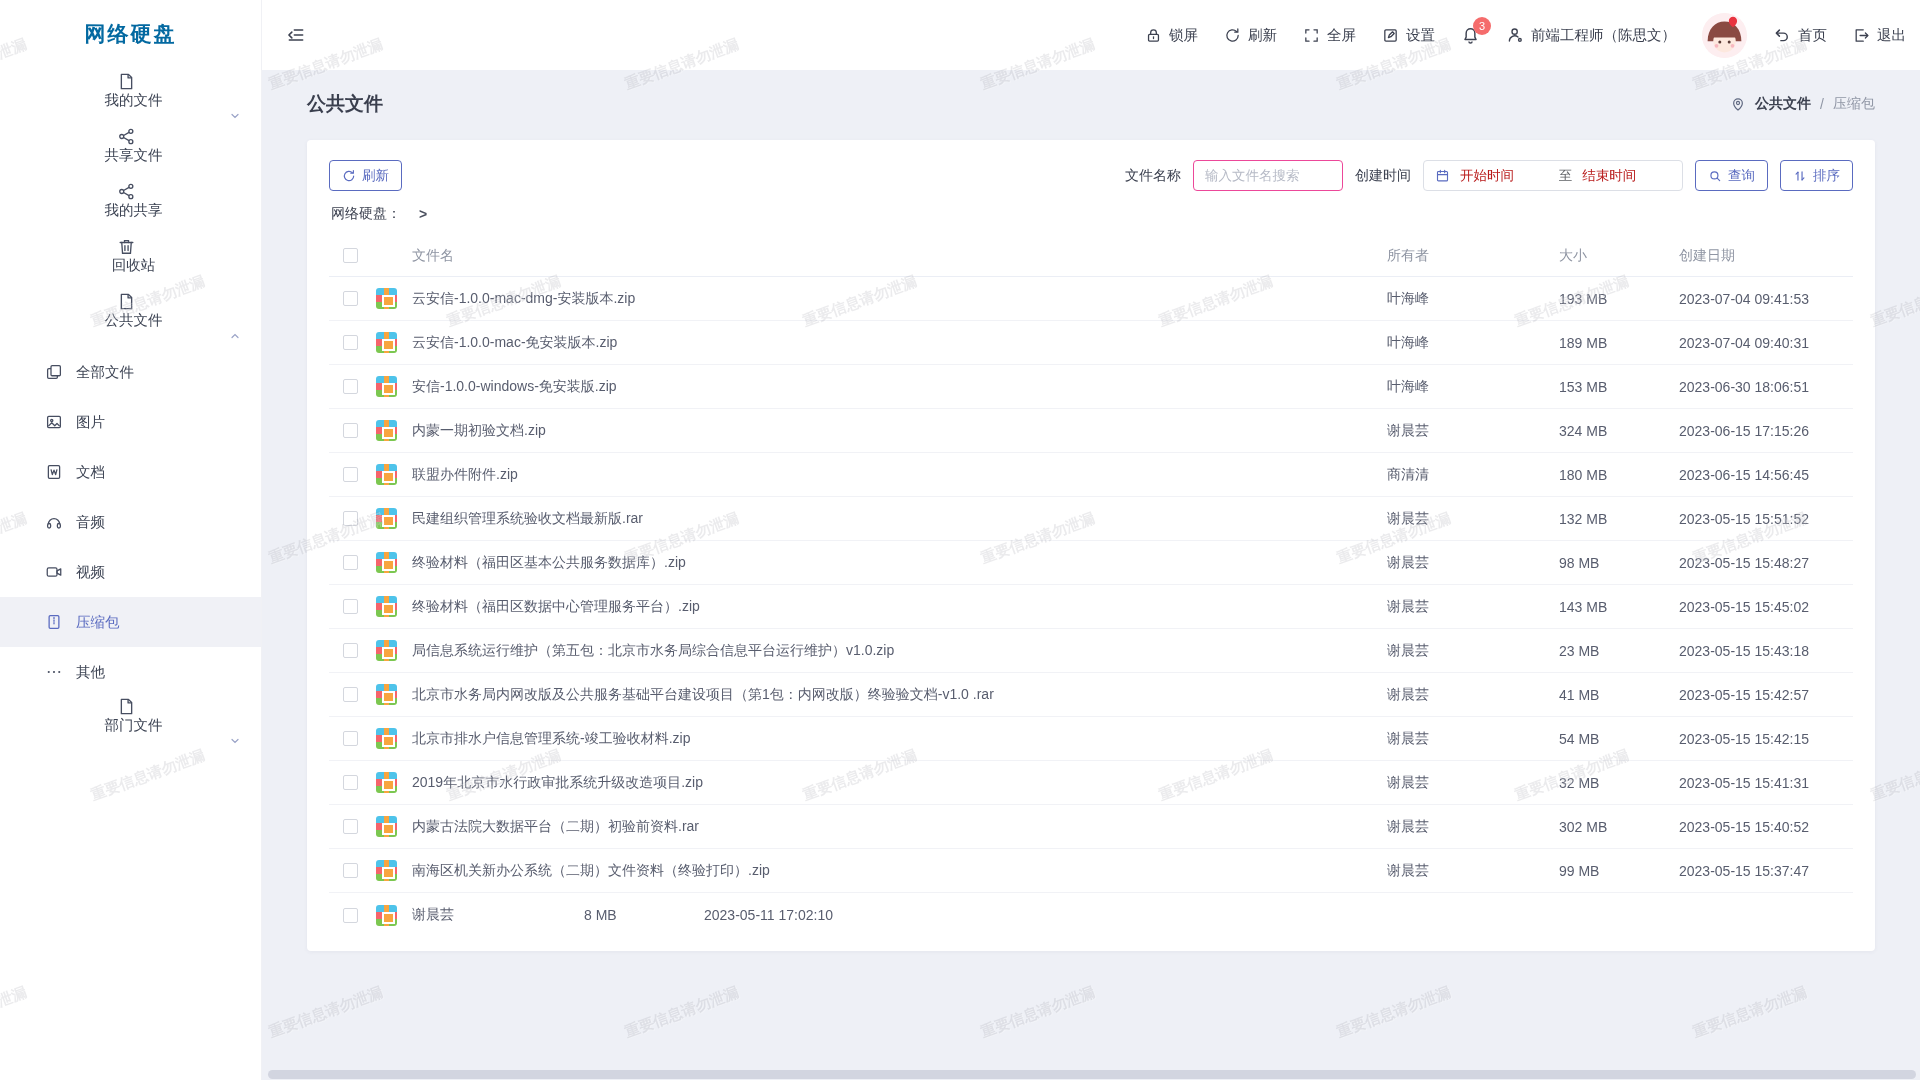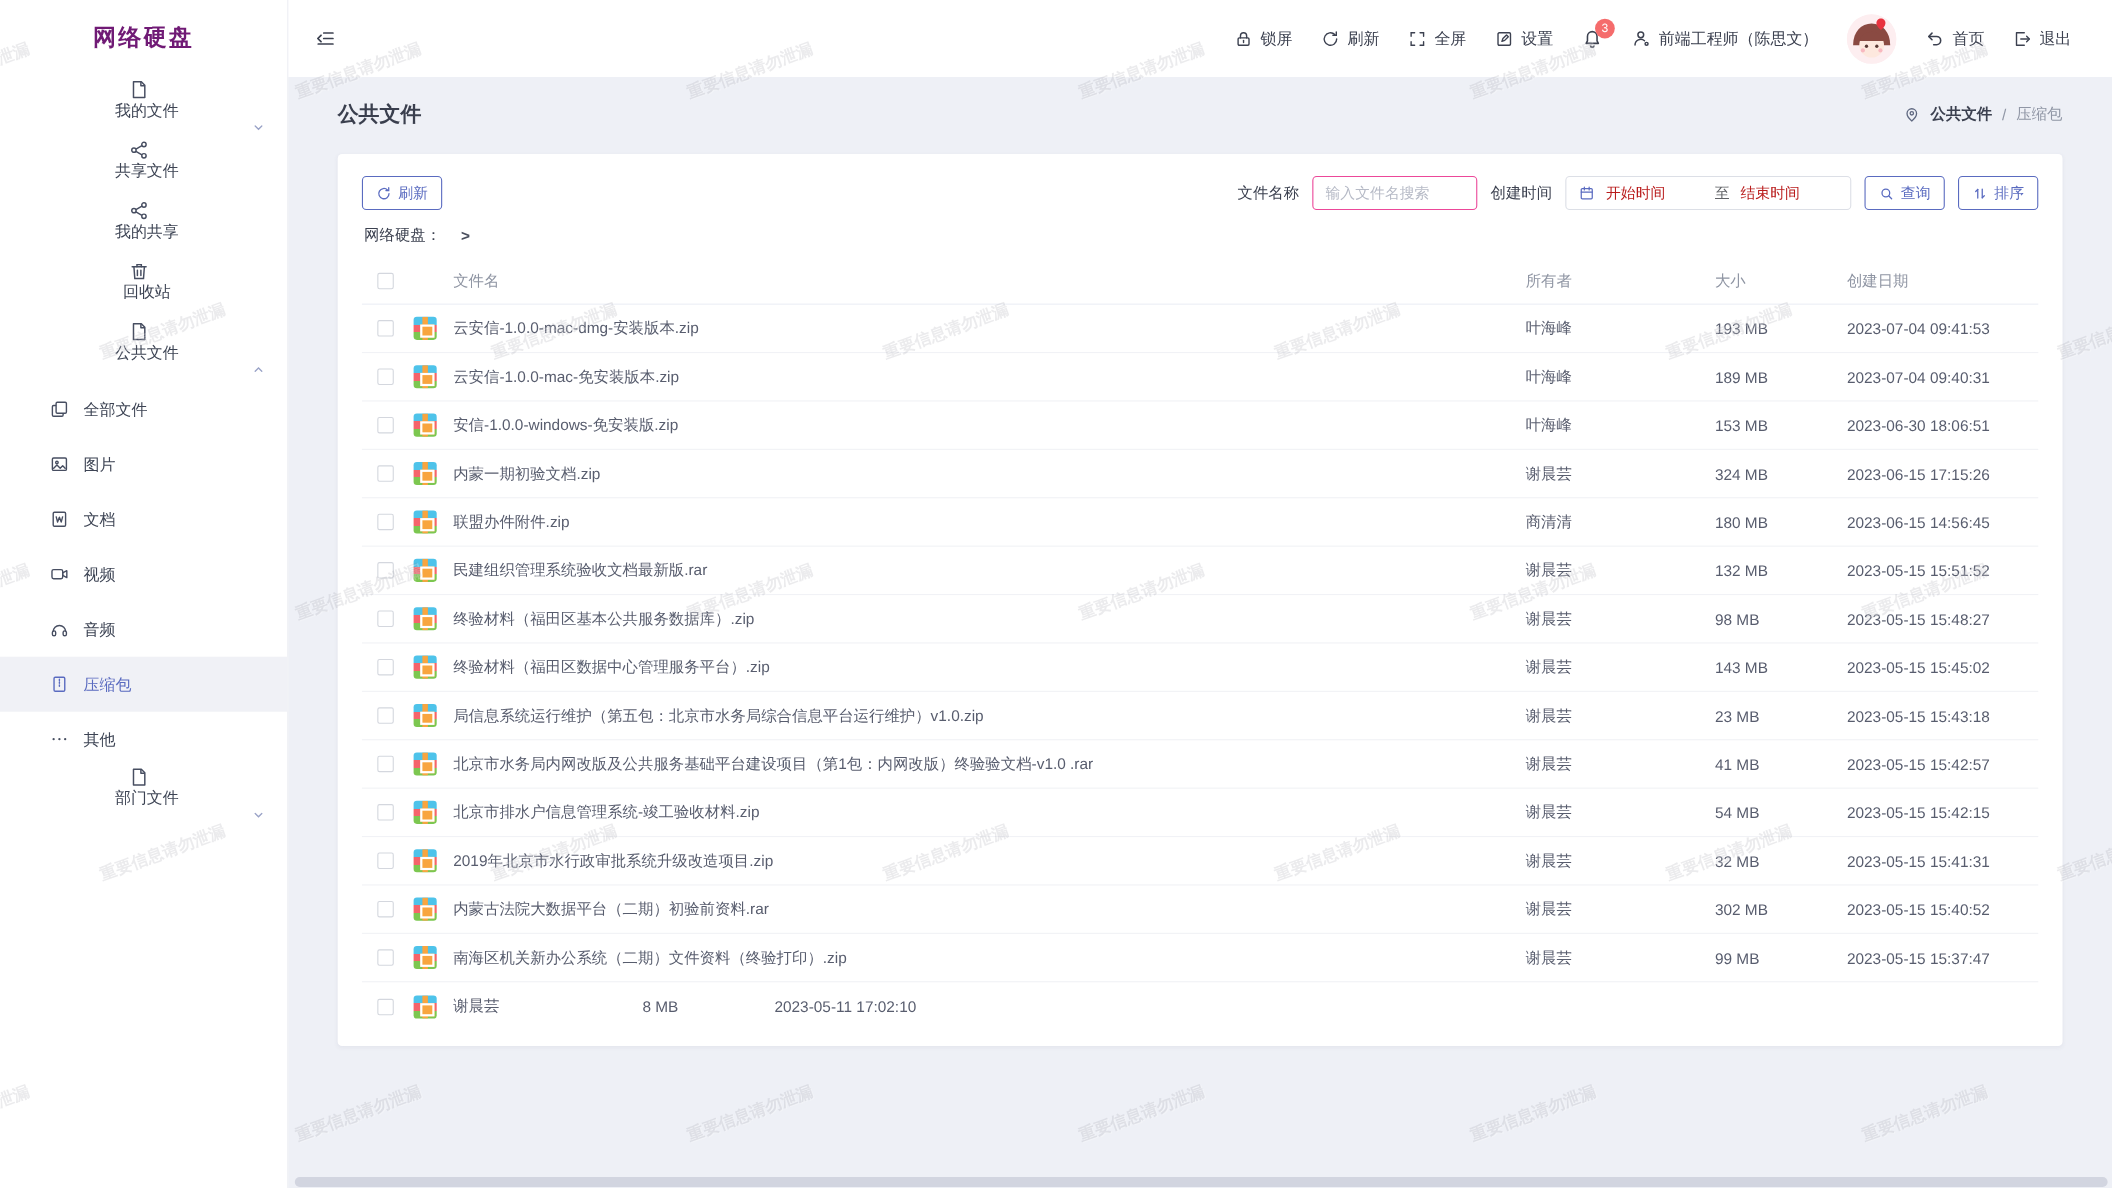--- a/index.html
+++ b/index.html
@@ -11,41 +11,41 @@
   }
   svg { display:block; }
 
   
   .sidebar {
     position:absolute; left:0; top:0; width:262px; height:1080px;
     background:#fff; border-right:1px solid #f0f1f5; z-index:5;
   }
   .logo {
     height:68px; display:flex; align-items:center; justify-content:center;
-    color:#701a75; font-size:21px; font-weight:700; letter-spacing:2px;
+    color:#0369a1; font-size:21px; font-weight:700; letter-spacing:2px;
   }
   .menu { padding-top:4px; }
   .menu-item {
     height:55px; display:flex; align-items:center;
     padding:0 20px 0 26px; color:#3d4454; font-size:14.5px; cursor:pointer;flex-direction:column;
   }
   .menu-item .mi-icon { width:19px; height:19px; margin-right:15px; color:#474e61; flex:none; }
   .menu-item .chev { margin-left:auto; color:#9aa3c7; }
   .submenu-item {
     height:50px; display:flex; align-items:center;
     padding:0 20px 0 45px; color:#3d4454; font-size:14.5px; cursor:pointer;
   }
   .submenu-item .mi-icon { width:18px; height:18px; margin-right:13px; color:#474e61; flex:none; }
   .submenu-item.active { background:#f0f1f6; color:#5a6bc0; }
   .submenu-item.active .mi-icon { color:#5a6bc0; }
 
   
   .topbar {
     position:absolute; left:262px; top:0; right:0; height:70px;
-    background:#fff; display:flex; align-items:center; padding:0 37px 0 24px; z-index:4;
+    background:#fff; display:flex; align-items:center; padding:0 14px 0 24px; z-index:4;
   }
   .collapse-btn { color:#3c4150; cursor:pointer; }
   .topbar-right { margin-left:auto; display:flex; align-items:center; gap:26px; }
   .tb-item { display:flex; align-items:center; gap:7px; color:#3c4150; font-size:14.5px; cursor:pointer; }
   .tb-item .tb-icon { color:#3c4150; }
   .bell-wrap { position:relative; cursor:pointer; }
   .badge {
     position:absolute; top:-9px; right:-11px; min-width:18px; height:18px;
     background:#f56c6c; color:#fff; border-radius:9px; font-size:11px;
     display:flex; align-items:center; justify-content:center; padding:0 4px;
@@ -239,36 +239,36 @@
             <rect x="4.5" y="3.5" width="15" height="17" rx="1.5"></rect>
             <path d="M8 8.5l1.8 7 2.2-6 2.2 6 1.8-7"></path>
           </svg>
       </span>
       <span>文档</span>
     </div>
 
     <div class="submenu-item">
       <span class="mi-icon">
         <svg viewBox="0 0 24 24" fill="none" stroke="currentColor" stroke-width="1.7" stroke-linejoin="round">
-            <rect x="3" y="6.5" width="13" height="11" rx="2"></rect>
-            <path d="M16 10.5l5-2.7v8.4l-5-2.7z"></path>
-          </svg>
-      </span>
-      <span>视频</span>
-    </div>
-
-    <div class="submenu-item">
-      <span class="mi-icon">
-        <svg viewBox="0 0 24 24" fill="none" stroke="currentColor" stroke-width="1.7" stroke-linejoin="round">
             <path d="M4.5 15a7.5 7.5 0 0 1 15 0"></path>
             <rect x="3.5" y="14" width="4" height="6" rx="2"></rect>
             <rect x="16.5" y="14" width="4" height="6" rx="2"></rect>
           </svg>
       </span>
       <span>音频</span>
+    </div>
+
+    <div class="submenu-item">
+      <span class="mi-icon">
+        <svg viewBox="0 0 24 24" fill="none" stroke="currentColor" stroke-width="1.7" stroke-linejoin="round">
+            <rect x="3" y="6.5" width="13" height="11" rx="2"></rect>
+            <path d="M16 10.5l5-2.7v8.4l-5-2.7z"></path>
+          </svg>
+      </span>
+      <span>视频</span>
     </div>
 
     <div class="submenu-item active">
       <span class="mi-icon">
         <svg viewBox="0 0 24 24" fill="none" stroke="currentColor" stroke-width="1.7" stroke-linecap="round">
             <rect x="5.5" y="3.5" width="13" height="17" rx="1.5"></rect>
             <path d="M12 6v1.6M12 9.4v1.6M12 12.8v1.6"></path>
           </svg>
       </span>
       <span>压缩包</span>

